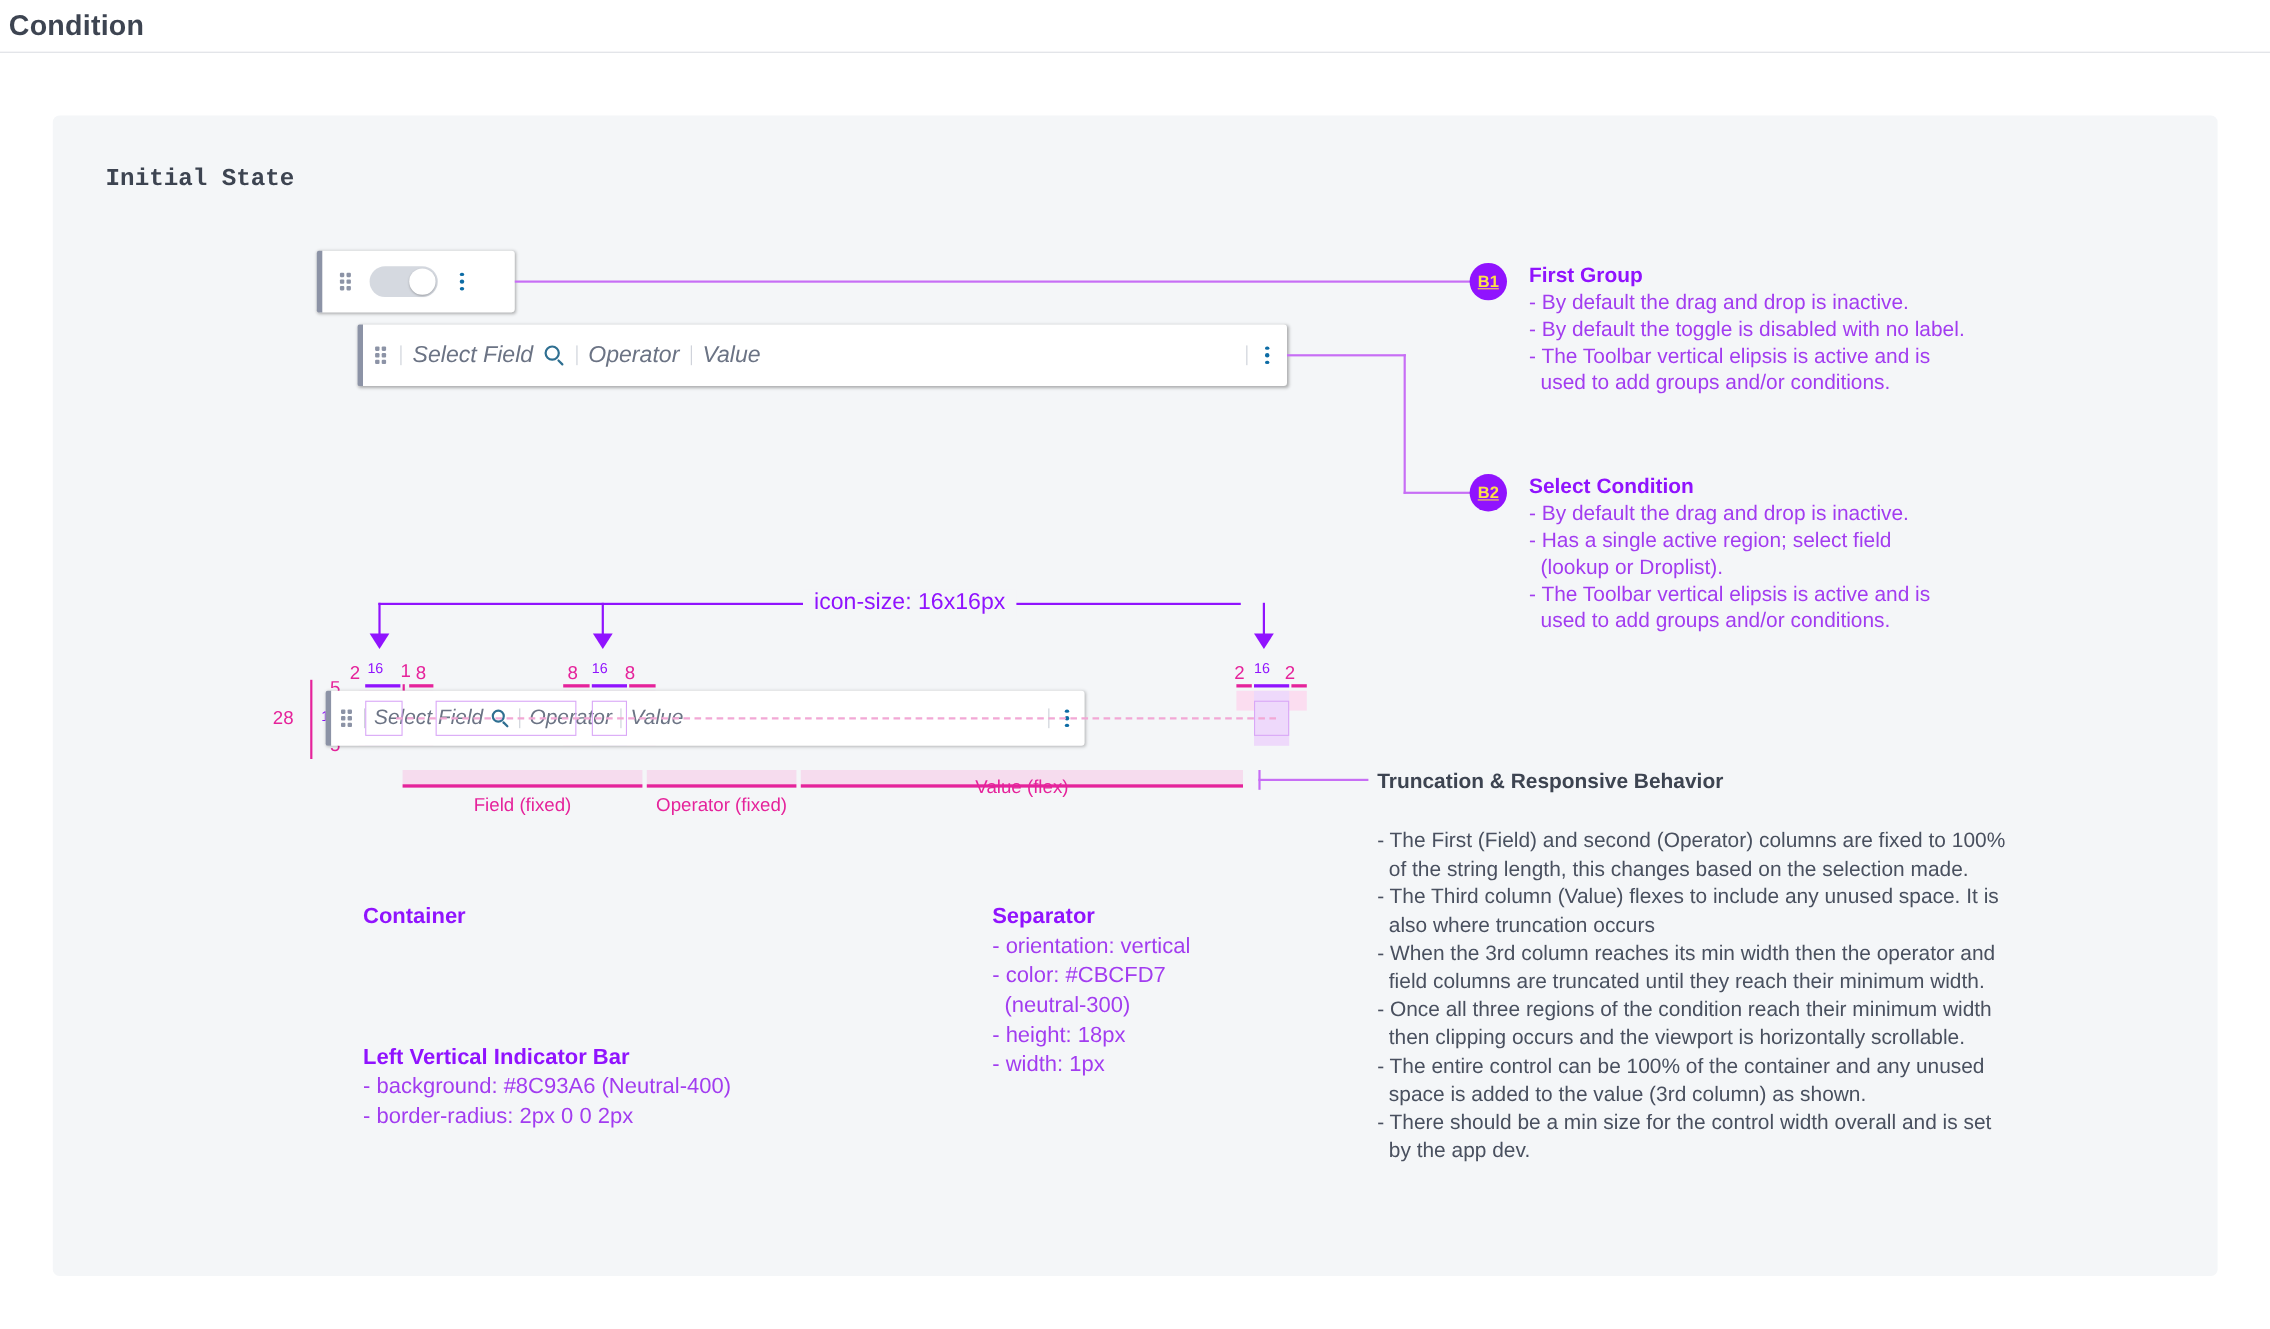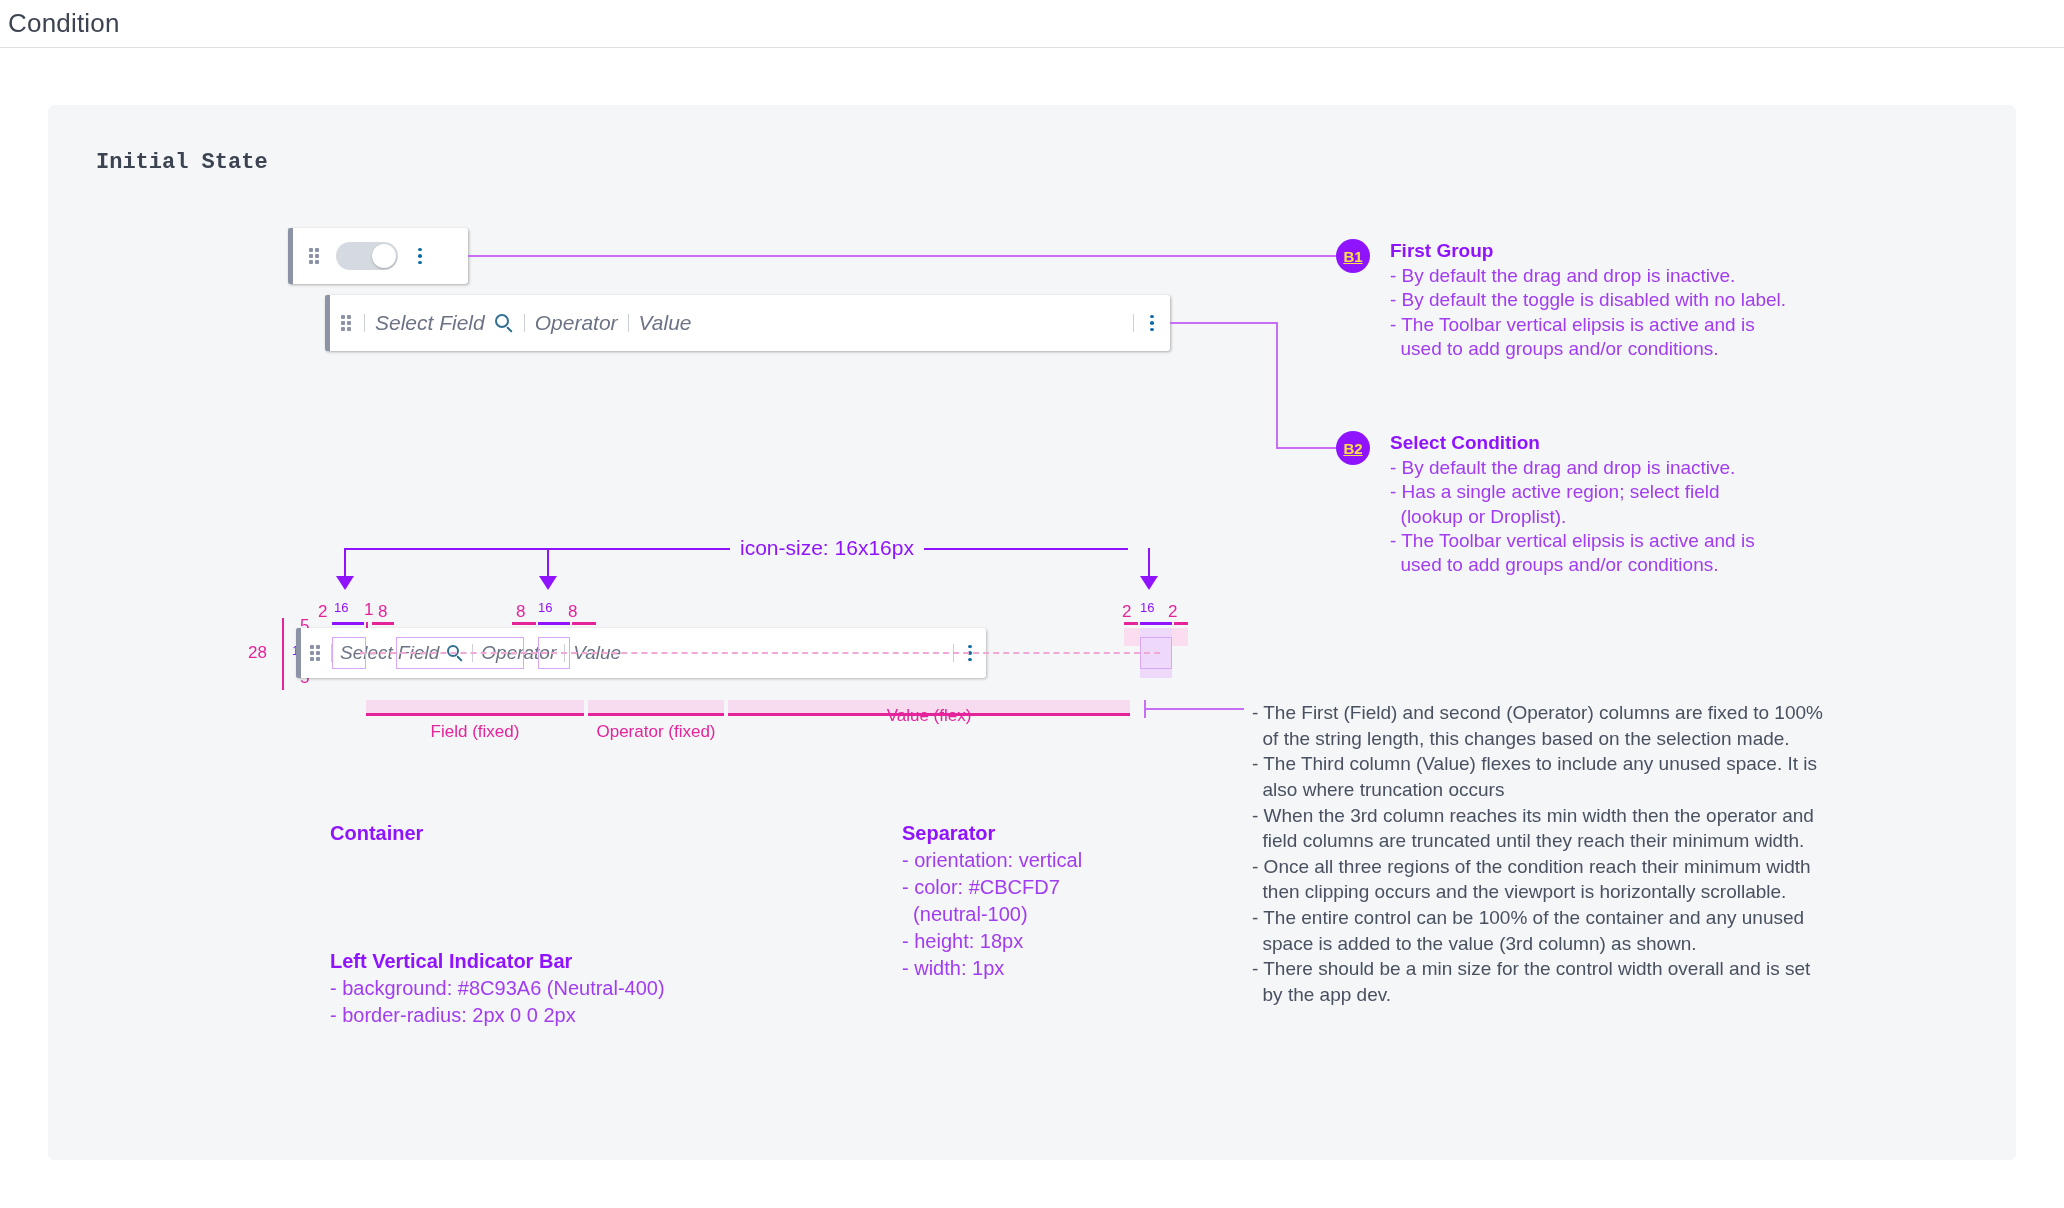--- a/index.html
+++ b/index.html
@@ -11,21 +11,21 @@
   }
 
   
   .page-header {
     height: 48px;
     display: flex; align-items: center;
     padding-left: 8px;
     border-bottom: 1px solid #dcdfe4;
   }
   .page-title {
-    font-size: 26px; font-weight: 400; color: #3d4451;
+    font-size: 26px; font-weight: 700; color: #3d4451;
     letter-spacing: .2px;
     text-align: center;
   }
 
   
   .panel {
     position: absolute;
     left: 48px; top: 105px;
     width: 1968px; height: 1055px;
     background: #f4f6f8;
@@ -359,26 +359,27 @@
 </div>
 <div class="spec-text" style="left:330px; top:948px;">
   <h5>Left Vertical Indicator Bar</h5>
   <div>- background: #8C93A6 (Neutral-400)
 - border-radius: 2px 0 0 2px</div>
 </div>
 <div class="spec-text" style="left:902px; top:820px;">
   <h5>Separator</h5>
   <div>- orientation: vertical
 - color: #CBCFD7
-  (neutral-100)
+  (neutral-300)
 - height: 18px
 - width: 1px</div>
 </div>
 
 <div id="trunc">
+  <h5>Truncation &amp; Responsive Behavior</h5>
   <p>- The First (Field) and second (Operator) columns are fixed to 100%
   of the string length, this changes based on the selection made.
 - The Third column (Value) flexes to include any unused space. It is
   also where truncation occurs
 - When the 3rd column reaches its min width then the operator and
   field columns are truncated until they reach their minimum width.
 - Once all three regions of the condition reach their minimum width
   then clipping occurs and the viewport is horizontally scrollable.
 - The entire control can be 100% of the container and any unused
   space is added to the value (3rd column) as shown.

